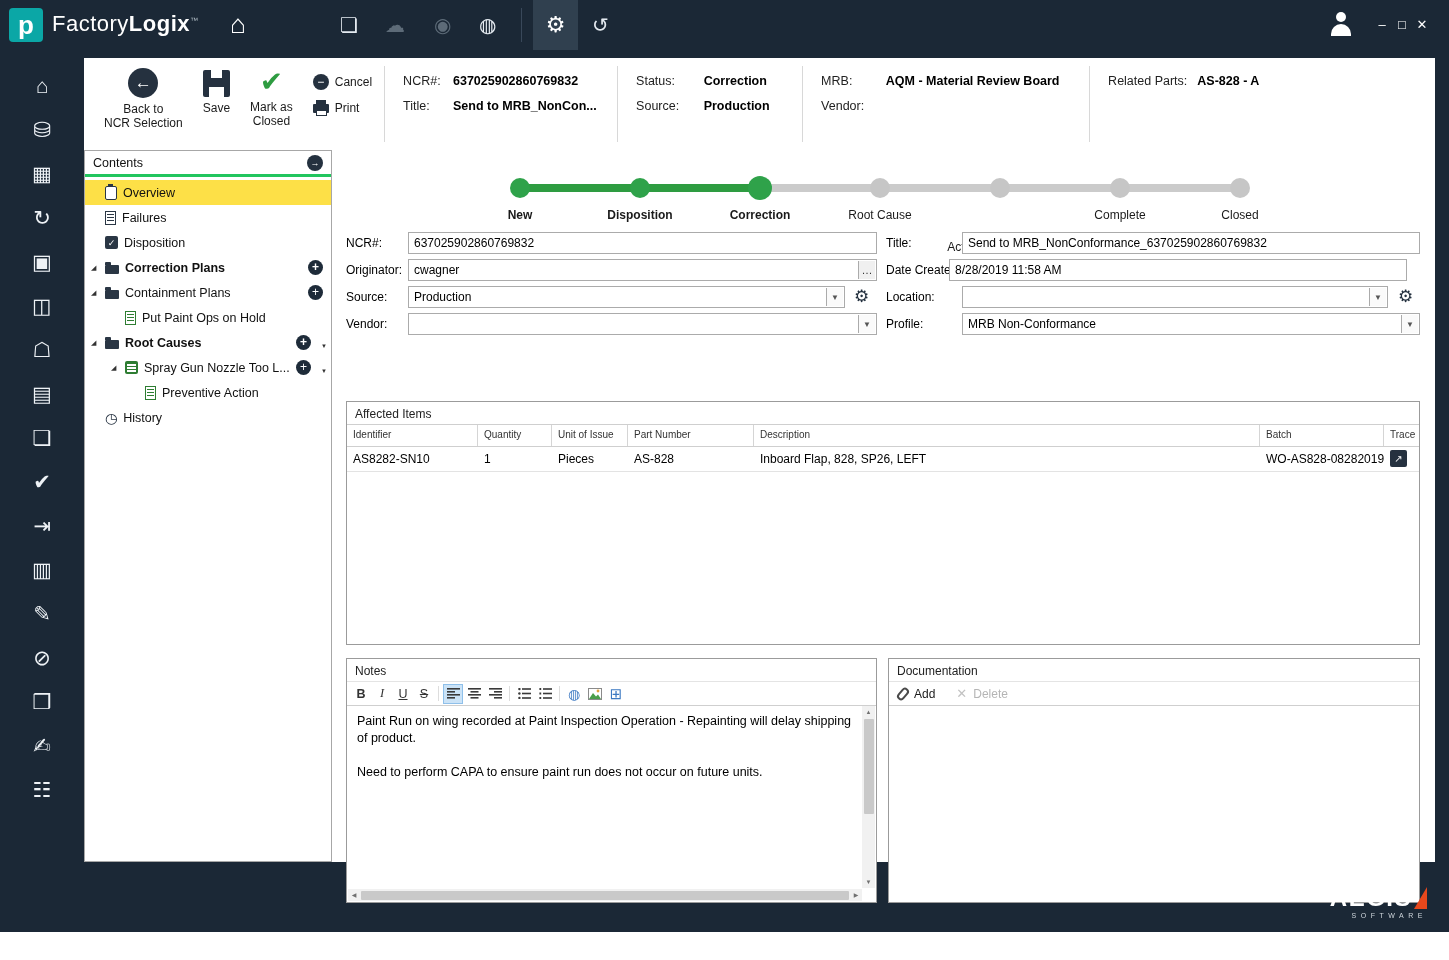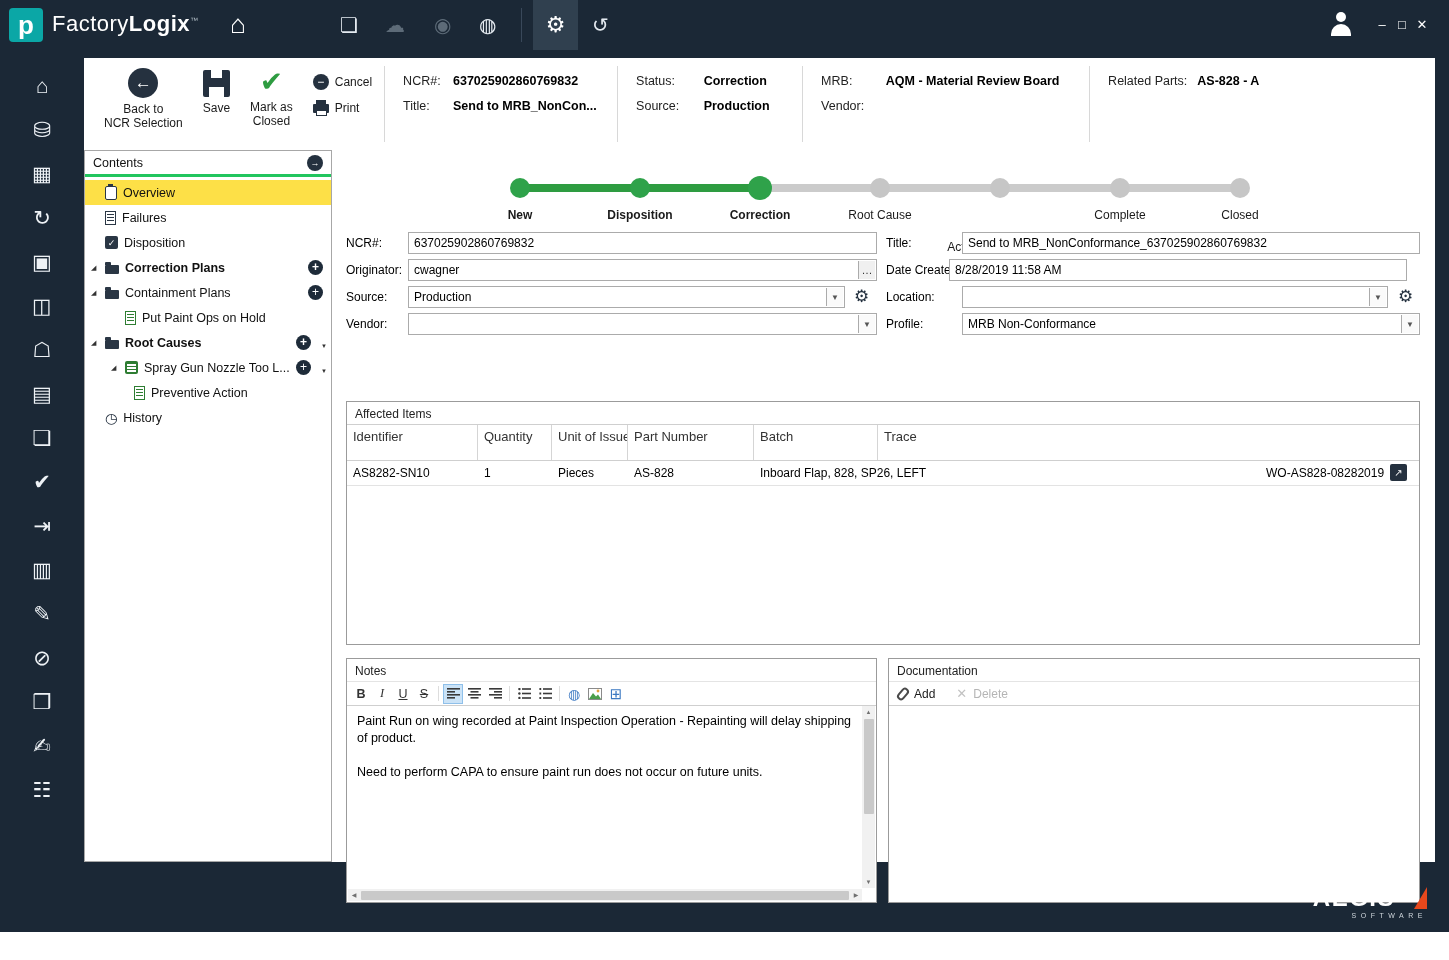--- a/index.html
+++ b/index.html
@@ -60,21 +60,21 @@
   .contents-panel { position:absolute; left:0; top:92px; width:248px; height:712px;
                     border:1px solid #a7a7a7; background:#fff; }
   .cp-header { height:26px; display:flex; align-items:center; padding:0 8px; border-bottom:3px solid #22c55e; font-size:12.5px; color:#111; }
   .cp-collapse { margin-left:auto; width:16px; height:16px; border-radius:50%; background:#24313f; color:#fff;
                  font-size:9px; display:flex; align-items:center; justify-content:center; }
   .tree { padding-top:3px; }
   .tree-row { height:25px; display:flex; align-items:center; padding-left:6px; font-size:12.5px; color:#111; }
   .tree-row.sel { background:#fde047; }
   .tree-row.b { font-weight:bold; }
   .tree-row.d1 { padding-left:26px; }
-  .tree-row.d2 { padding-left:35px; }
+  .tree-row.d2 { padding-left:46px; }
   .t-exp { width:14px; font-size:7px; color:#333; flex:0 0 14px; }
   .t-sp  { width:14px; flex:0 0 14px; }
   .t-label { margin-left:6px; }
   .t-add { margin-left:auto; margin-right:8px; width:15px; height:15px; border-radius:50%; background:#1e2b39;
            color:#fff; font-size:12px; line-height:14px; text-align:center; flex:0 0 15px; }
   .t-caret { font-size:6px; color:#333; margin:6px 4px 0 2px; }
   .i-clipboard { width:12px; height:14px; border:1.5px solid #2a3644; border-radius:2px; position:relative; background:#fff; flex:0 0 12px;}
   .i-clipboard::before { content:""; position:absolute; top:-3px; left:2px; width:5px; height:3px; background:#2a3644; }
   .i-page { width:11px; height:14px; border:1.5px solid #2a3644; position:relative; background:#fff; flex:0 0 11px;}
   .i-page::before { content:""; position:absolute; top:2px; left:1px; right:1px; height:1.5px; background:#2a3644;
@@ -113,21 +113,21 @@
               border-left:1px solid #ababab; color:#555; font-size:8px; display:flex; align-items:center; justify-content:center; }
   .browse-btn { position:absolute; right:1px; top:1px; bottom:1px; width:17px; background:#f0f0f0;
                 border-left:1px solid #ababab; font-size:11px; display:flex; align-items:flex-end; justify-content:center; padding-bottom:3px; color:#333;}
   .gear-btn { position:absolute; font-size:17px; color:#24313f; line-height:22px; }
 
   
   .group-box { position:absolute; border:1px solid #9b9b9b; background:#fff; }
   .gb-title { height:22px; padding:5px 8px 0; font-size:12px; color:#222; }
 
   
-  .ai-head { display:flex; height:37px; border-top:1px solid #cfcfcf; border-bottom:1px solid #cfcfcf; font-size:13px; color:#333; }
+  .ai-head { display:flex; height:23px; border-top:1px solid #cfcfcf; border-bottom:1px solid #cfcfcf; font-size:10px; color:#333; }
   .ai-head > div { padding:4px 6px 0; border-right:1px solid #d5d5d5; overflow:hidden; white-space:nowrap; }
   .ai-row { display:flex; height:25px; border-bottom:1px solid #e3e3e3; font-size:12px; color:#000; }
   .ai-row > div { padding:5px 6px 0; overflow:hidden; white-space:nowrap; }
   .c0{width:131px;flex:0 0 131px;} .c1{width:74px;flex:0 0 74px;} .c2{width:76px;flex:0 0 76px;}
   .c3{width:126px;flex:0 0 126px;} .c4{width:506px;flex:0 0 506px;} .c5{width:124px;flex:0 0 124px;}
   .c6{flex:1 1 auto; border-right:none !important;}
   .trace-btn { width:17px; height:17px; background:#25313f; border-radius:2px; color:#fff; font-size:10px;
                display:flex; align-items:center; justify-content:center; margin-top:-2px; }
 
   
@@ -153,21 +153,21 @@
   
   .doc-toolbar { height:25px; border-top:1px solid #e4e4e4; border-bottom:1px solid #cfcfcf; display:flex;
                  align-items:center; gap:7px; padding:0 10px; font-size:12px; }
   .clip-icon { width:8px; height:14px; border:2px solid #4a4a4a; border-radius:4px; transform:rotate(40deg); }
   .doc-add-label { color:#1a1a1a; }
   .doc-del { display:flex; align-items:center; gap:6px; margin-left:14px; color:#b5b5b5; }
   .doc-del .x { color:#c2c2c2; font-size:13px; font-weight:bold; }
 
   
   .brand { position:absolute; right:22px; top:886px; text-align:right; color:#fff; }
-  .brand-row { display:flex; align-items:flex-end; gap:19px; justify-content:flex-end; }
+  .brand-row { display:flex; align-items:flex-end; gap:2px; justify-content:flex-end; }
   .brand-name { font-size:24px; font-weight:bold; letter-spacing:1.5px; line-height:24px; }
   .brand-tri { width:0; height:0; border-left:13px solid transparent; border-bottom:22px solid #e8481c; margin-bottom:1px; }
   .brand-sub { font-size:7px; letter-spacing:4.5px; color:#cfd6dc; margin-top:2px; }
   .bottom-strip { position:absolute; left:0; bottom:0; width:1449px; height:28px; background:#fff; }
 </style>
 </head>
 <body>
 
 <div class="window">
 
@@ -416,20 +416,21 @@
           </span>
       </div>
 
       <div class="group-box" style="left:14px; top:251px; width:1074px; height:244px;">
         <div class="gb-title">Affected Items</div>
         <div class="ai-head">
           <div class="c0">Identifier</div>
           <div class="c1">Quantity</div>
           <div class="c2">Unit of Issue</div>
           <div class="c3">Part Number</div>
+          <div class="c4">Description</div>
           <div class="c5">Batch</div>
           <div class="c6">Trace</div>
         </div>
         <div class="ai-row">
           <div class="c0">AS8282-SN10</div>
           <div class="c1">1</div>
           <div class="c2">Pieces</div>
           <div class="c3">AS-828</div>
           <div class="c4">Inboard Flap, 828, SP26, LEFT</div>
           <div class="c5">WO-AS828-08282019</div>

